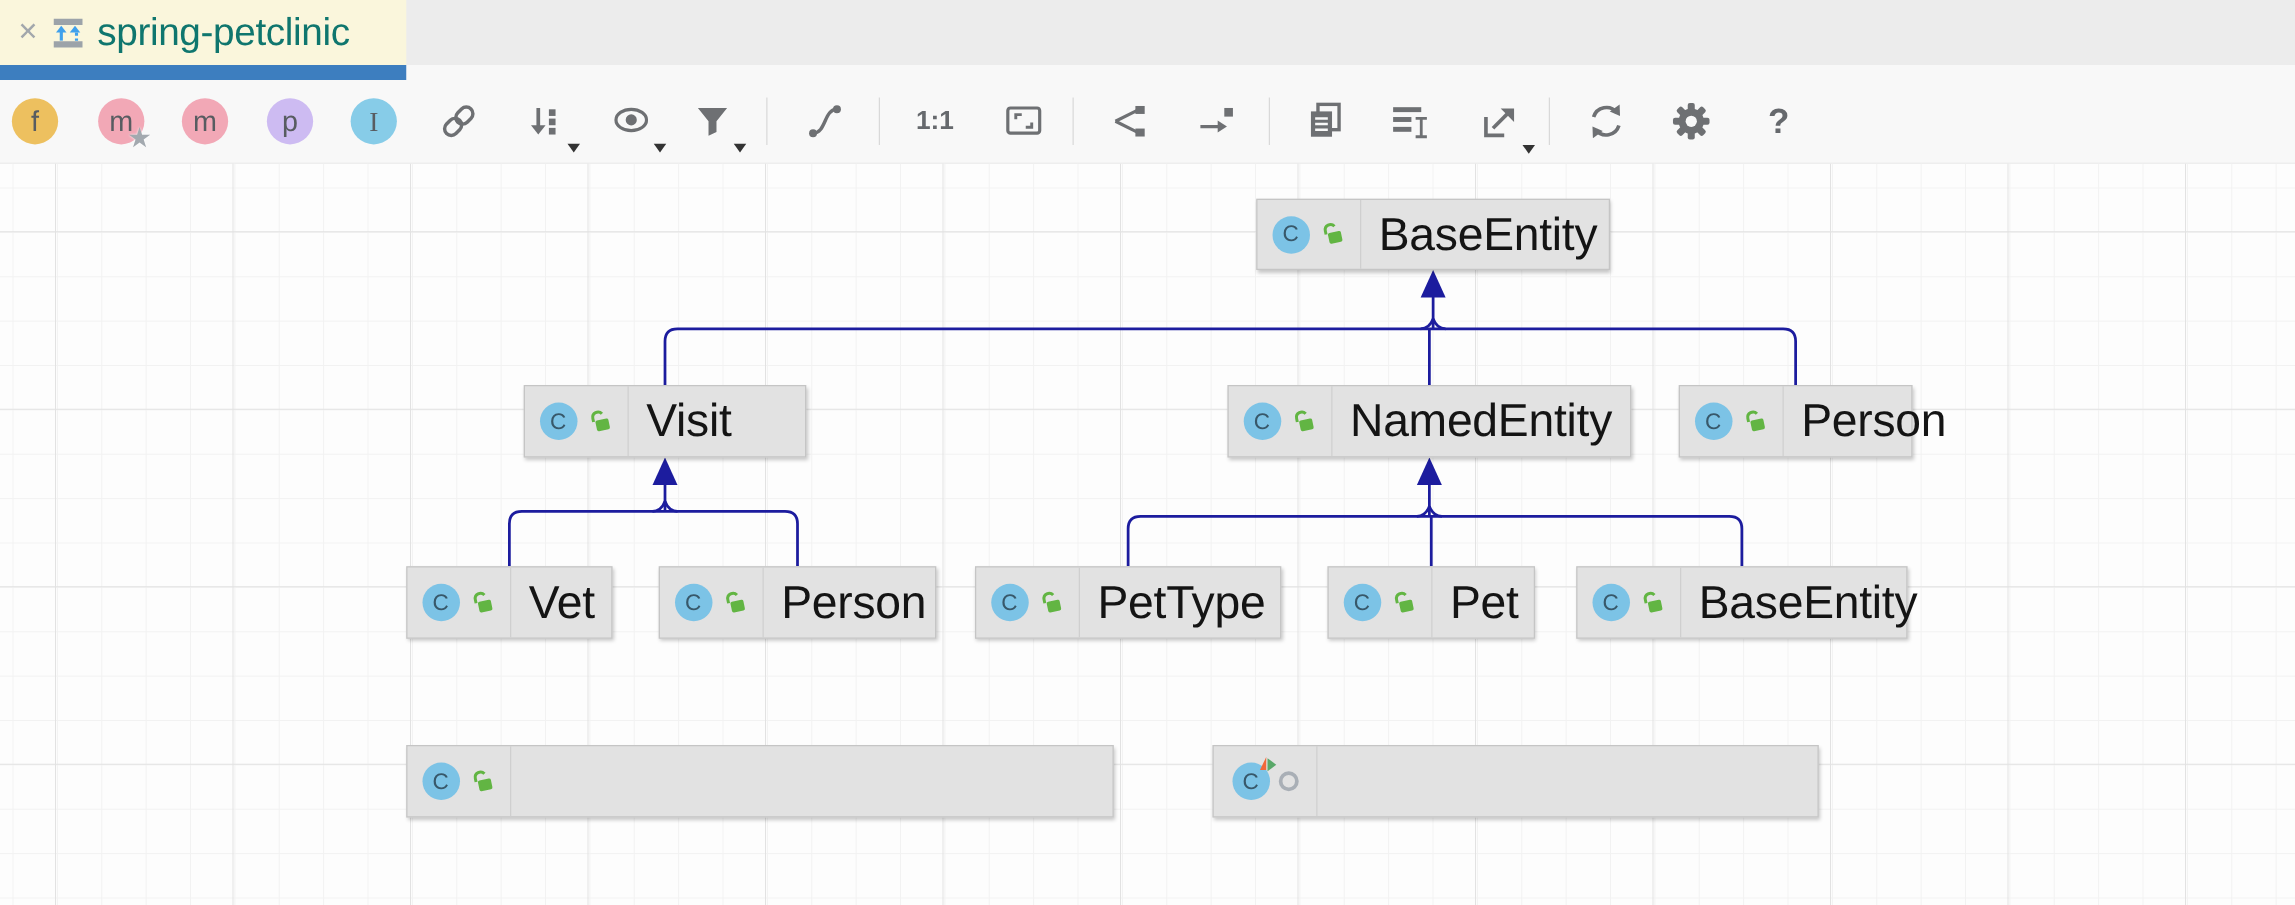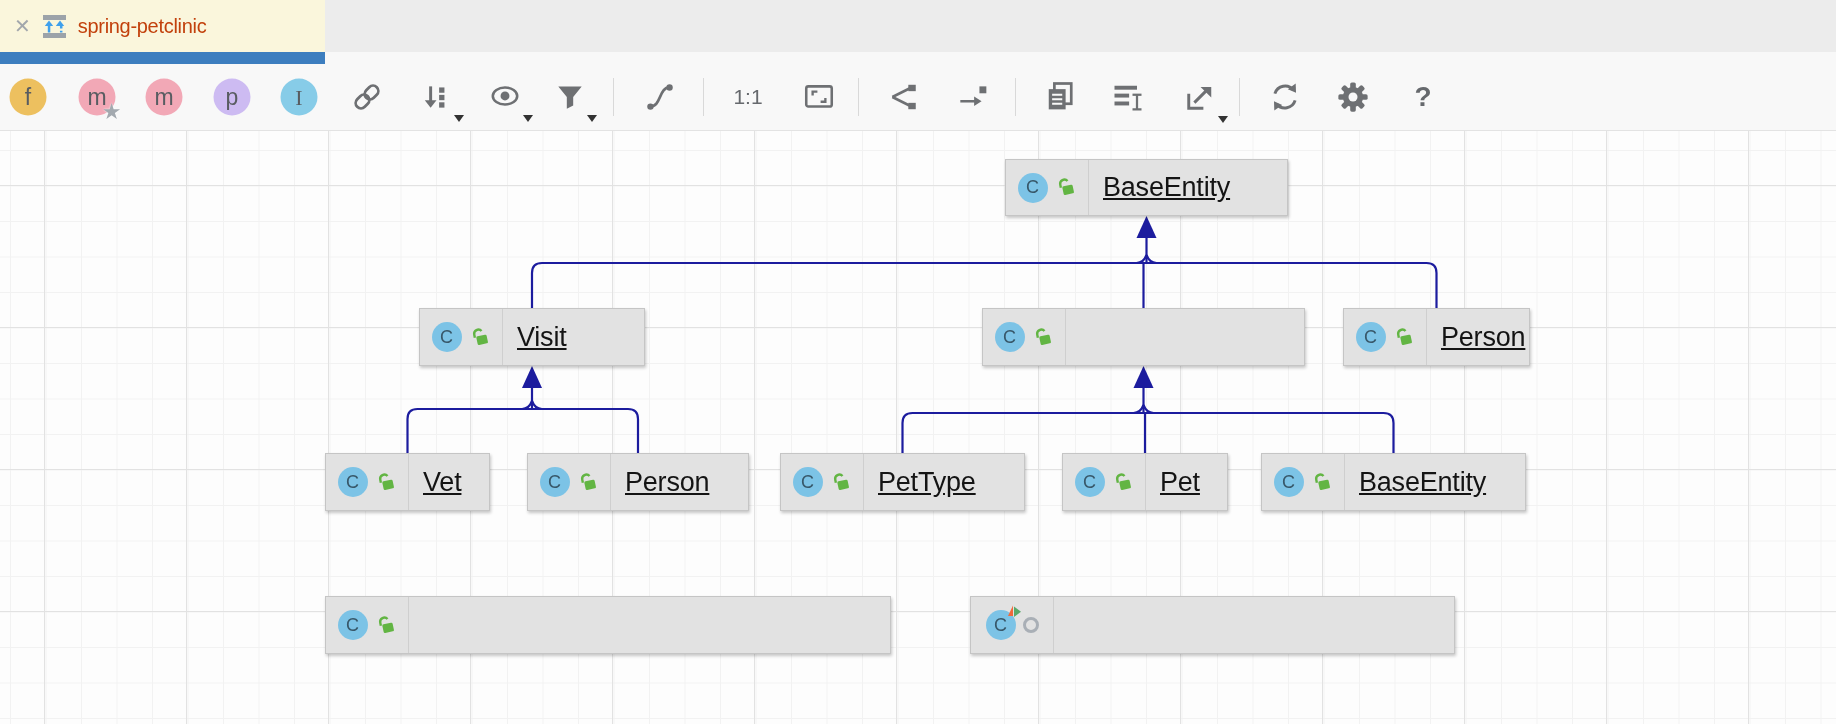--- a/index.html
+++ b/index.html
@@ -4,35 +4,35 @@
 <style>
   html,body{margin:0;padding:0;width:1836px;height:724px;overflow:hidden;
     font-family:"Liberation Sans",sans-serif;background:#FDFDFD;}
   
   .header{position:absolute;left:0;top:0;width:1836px;height:130px;background:#F8F8F8;
     border-bottom:1px solid #E3E3E3;}
   .tabbar{position:absolute;left:0;top:0;width:1836px;height:52px;background:#ECECEC;}
   .tab{position:absolute;left:0;top:0;width:325px;height:52px;background:#FAF6DC;
     display:flex;align-items:center;gap:10px;padding-left:14px;box-sizing:border-box;cursor:default;}
   .tab-close{color:#A2A7AC;font-size:20px;line-height:1;cursor:pointer;}
-  .tab-label{font-size:20px;color:#c2410c;letter-spacing:-0.3px;}
+  .tab-label{font-size:31px;color:#0f766e;letter-spacing:-0.3px;}
   .tab-underline{position:absolute;left:0;top:52px;width:325px;height:12px;background:#3D7EBF;}
   
   .toolbar{position:absolute;left:0;top:64px;width:1836px;height:66px;background:#F8F8F8;}
   .tbi{position:absolute;top:50%;transform:translate(-50%,-50%);display:flex;
     align-items:center;justify-content:center;cursor:pointer;}
   .tbsep{position:absolute;top:50%;transform:translateY(-50%);width:1px;height:38px;background:#D9D9D9;}
   .fcirc{width:37px;height:37px;border-radius:50%;display:flex;align-items:center;
     justify-content:center;font-size:23px;color:#585C61;position:relative;}
   .fcirc.serif{font-family:"Liberation Serif",serif;font-size:22px;}
   .fstar{position:absolute;right:-6px;bottom:-8px;font-size:22px;color:#A3A9AF;
     font-family:"DejaVu Sans",sans-serif;text-shadow:0 0 2px #fff;}
   .dd{position:absolute;right:-10px;bottom:-8px;width:0;height:0;
     border-left:5px solid transparent;border-right:5px solid transparent;border-top:7px solid #333;}
-  .tb-text{font-size:21px;font-weight:normal;color:#66696D;}
+  .tb-text{font-size:21px;font-weight:bold;color:#66696D;}
   .help-text{font-size:28px;font-weight:bold;color:#66696D;}
   
   .canvas{position:absolute;left:0;top:131px;width:1836px;height:593px;background:#FDFDFD;
     background-image:
       linear-gradient(to right,#E2E2E2 1px,transparent 1px),
       linear-gradient(to bottom,#E2E2E2 1px,transparent 1px),
       linear-gradient(to right,#F2F2F2 1px,transparent 1px),
       linear-gradient(to bottom,#F2F2F2 1px,transparent 1px);
     background-size:142px 142px,142px 142px,35.5px 35.5px,35.5px 35.5px;
     background-position:44px 0,0 54px,10px 0,0 19px;}
@@ -41,22 +41,22 @@
   .edge-arrow{fill:#1C1C9E;stroke:none;}
   
   .node{position:absolute;background:#E2E2E2;border:1px solid #C5C5C5;box-sizing:border-box;
     box-shadow:1px 2px 3px rgba(0,0,0,0.22);display:flex;align-items:center;cursor:pointer;}
   .icon-cell{width:82px;min-width:82px;align-self:stretch;display:flex;align-items:center;
     justify-content:center;gap:7px;border-right:1px solid #CFCFCF;}
   .class-badge{position:relative;width:30px;height:30px;border-radius:50%;background:#7CC3E6;
     color:#38586A;font-size:18px;display:inline-flex;align-items:center;justify-content:center;}
   .runbadge{position:absolute;top:-5px;right:-6px;}
   .pkg-ring{width:10px;height:10px;border:3.5px solid #A9AFB6;border-radius:50%;background:transparent;}
-  .nlabel{padding-left:14px;padding-right:18px;font-size:27px;color:#141414;white-space:nowrap;
-    letter-spacing:-0.2px;text-decoration:underline;}
+  .nlabel{padding-left:14px;padding-right:18px;font-size:37px;color:#141414;white-space:nowrap;
+    letter-spacing:-0.2px;}
 </style>
 </head>
 <body>
 
 <div class="header">
   <div class="tabbar">
     <div class="tab">
       <span class="tab-close">✕</span>
       <svg width="27" height="27" viewBox="0 0 27 27">
         <rect x="2" y="2" width="23" height="5" fill="#9CA3A9"></rect>
@@ -272,20 +272,21 @@
       <div class="node" style="left: 982px; top: 177px; width: 323px; height: 58px;">
         <span class="icon-cell">
           <span class="class-badge">C</span>
           <svg width="22" height="23" viewBox="0 0 24 24">
             <g transform="rotate(-12 12 12)">
               <path d="M6.5 11 V7.8 a4.6 4.6 0 0 1 8.6 -2.3" fill="none" stroke="#62B543" stroke-width="2.6"></path>
               <rect x="8" y="10.2" width="11.5" height="9.6" rx="1.6" fill="#62B543"></rect>
             </g>
           </svg>
         </span>
+        <span class="nlabel">NamedEntity</span>
       </div>
       <div class="node" style="left: 1343px; top: 177px; width: 187px; height: 58px;">
         <span class="icon-cell">
           <span class="class-badge">C</span>
           <svg width="22" height="23" viewBox="0 0 24 24">
             <g transform="rotate(-12 12 12)">
               <path d="M6.5 11 V7.8 a4.6 4.6 0 0 1 8.6 -2.3" fill="none" stroke="#62B543" stroke-width="2.6"></path>
               <rect x="8" y="10.2" width="11.5" height="9.6" rx="1.6" fill="#62B543"></rect>
             </g>
           </svg>

